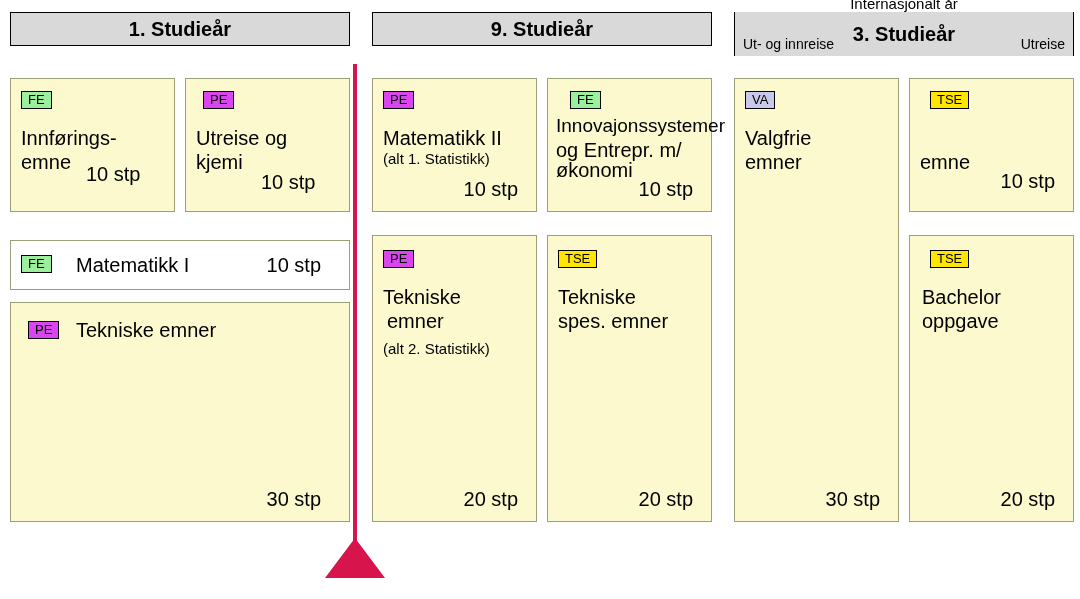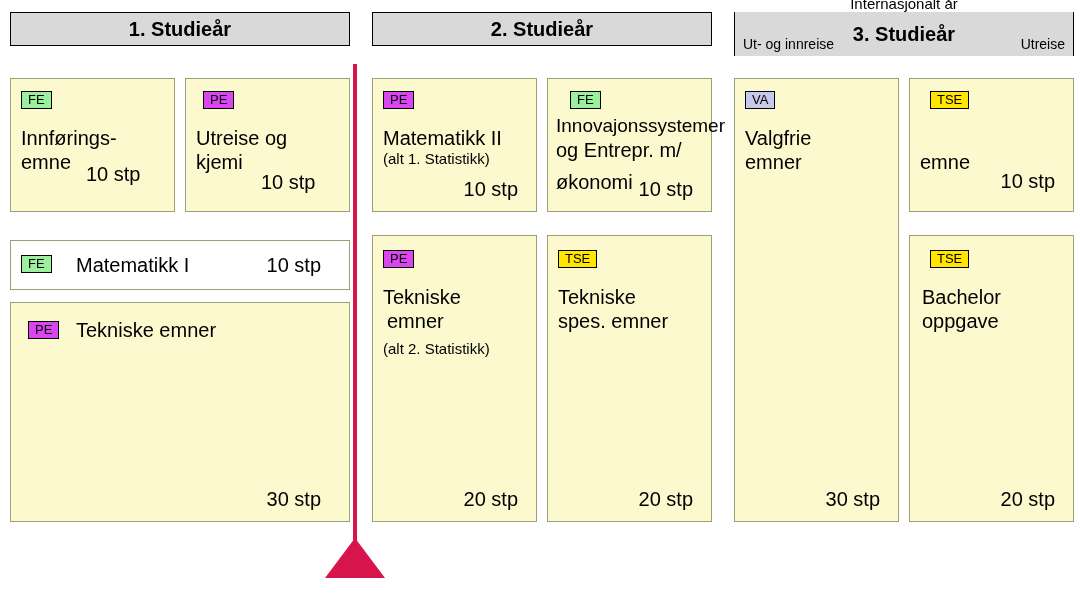--- a/index.html
+++ b/index.html
@@ -89,21 +89,21 @@
 </style>
 </head>
 <body>
 
 <div class="stage">
 
   <div class="year-header" style="left:10px; top:12px; width:340px; height:34px;">
     <span>1. Studieår</span>
   </div>
   <div class="year-header" style="left:372px; top:12px; width:340px; height:34px;">
-    <span>2. Studieår</span>
+    <span>9. Studieår</span>
   </div>
   <div class="year-header" style="left:734px; top:12px; width:340px; height:44px; border-top:none; border-bottom:none;">
     <span class="th-banner">Internasjonalt år</span>
     <span class="th-sub" style="left:8px; bottom:4px;">Ut- og innreise</span>
     <span>3. Studieår</span>
     <span class="th-sub" style="right:8px; bottom:4px;">Utreise</span>
   </div>
 
   <div class="course" style="left:10px; top:78px; width:165px; height:134px;">
     <span class="badge FE" style="left:10px; top:12px;">FE</span>
@@ -135,21 +135,21 @@
     <span class="badge PE" style="left:10px; top:12px;">PE</span>
     <span class="ctitle" style="left:10px; top:48px;">Matematikk II</span>
     <span class="csub" style="left:10px; top:71px;">(alt 1. Statistikk)</span>
     <span class="stp" style="right:18px; bottom:10px;">10 stp</span>
   </div>
 
   <div class="course" style="left:547px; top:78px; width:165px; height:134px;">
     <span class="badge FE" style="left:22px; top:12px;">FE</span>
     <span class="ctitle" style="left:8px; top:36px; font-size:19px;">Innovajonssystemer</span>
     <span class="ctitle" style="left:8px; top:60px;">og Entrepr. m/</span>
-    <span class="ctitle" style="left:8px; top:92px;">økonomi</span>
+    <span class="ctitle" style="left:8px; top:80px;">økonomi</span>
     <span class="stp" style="right:18px; bottom:10px;">10 stp</span>
   </div>
 
   <div class="course" style="left:372px; top:235px; width:165px; height:287px;">
     <span class="badge PE" style="left:10px; top:14px;">PE</span>
     <span class="ctitle" style="left:10px; top:50px;">Tekniske</span>
     <span class="ctitle" style="left:14px; top:74px;">emner</span>
     <span class="csub" style="left:10px; top:104px;">(alt 2. Statistikk)</span>
     <span class="stp" style="right:18px; bottom:10px;">20 stp</span>
   </div>

